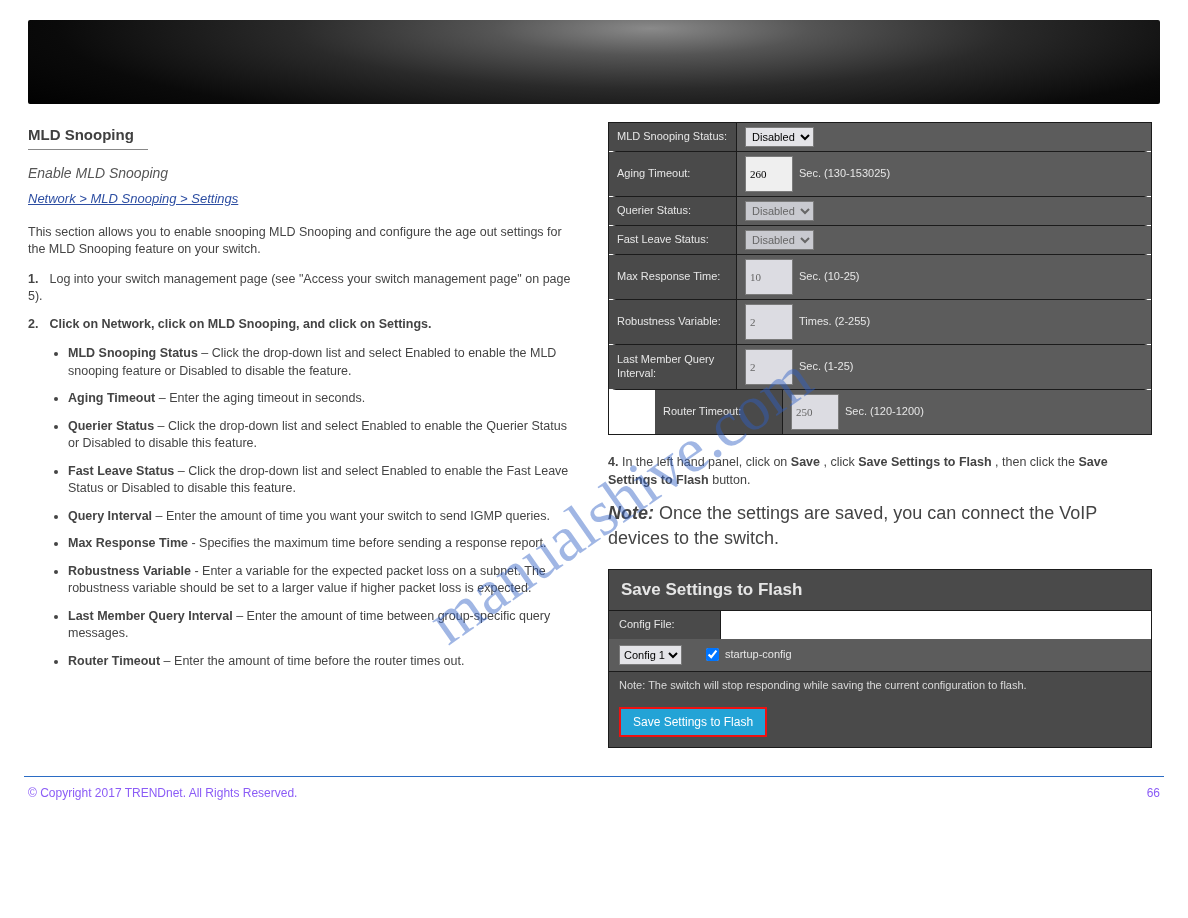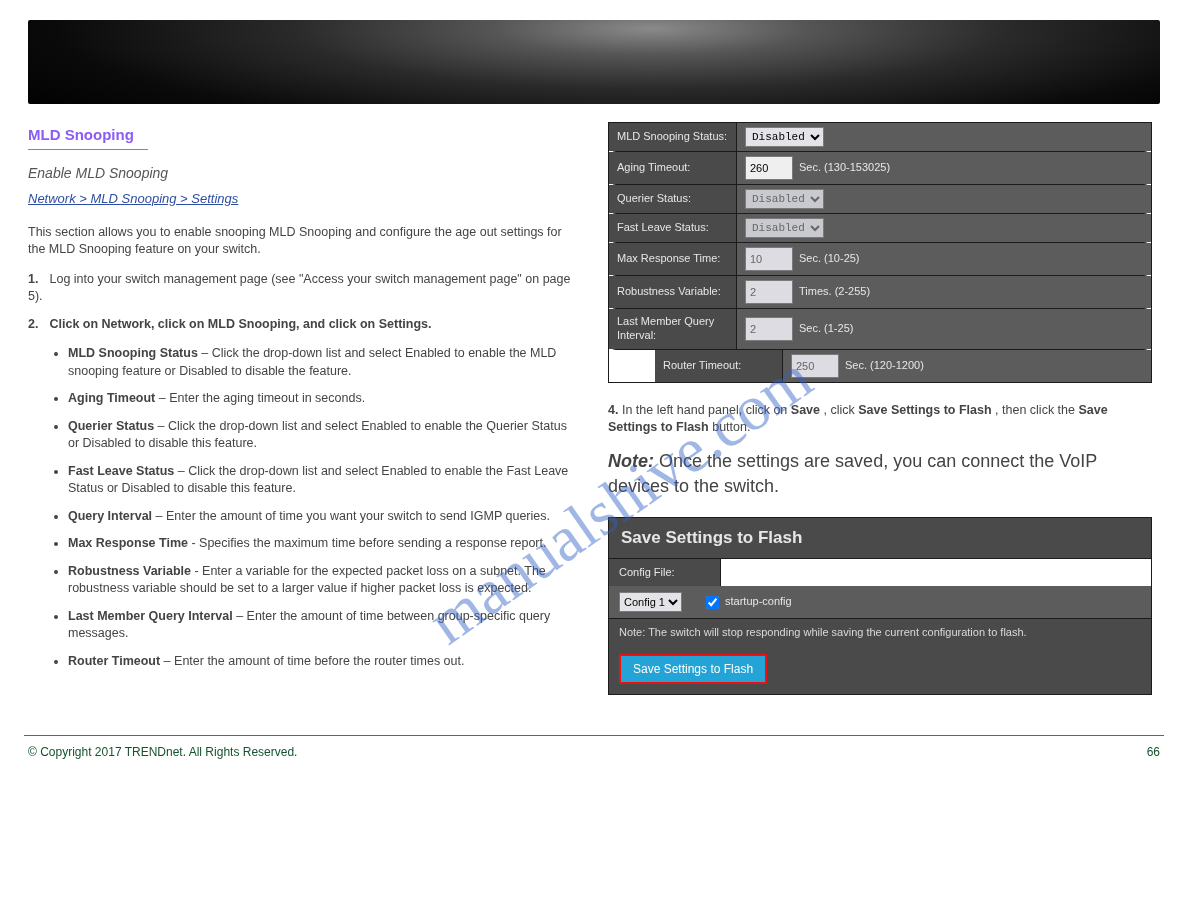--- a/index.html
+++ b/index.html
@@ -8,21 +8,21 @@
   .banner {
     margin: 20px 28px 0 28px;
     height: 84px;
     background: radial-gradient(ellipse 70% 160% at 55% 10%, #8a8a8a 0%, #555 20%, #2a2a2a 45%, #0a0a0a 75%, #000 100%);
     border-radius: 2px;
   }
   .content { display: flex; padding: 18px 28px 0 28px; gap: 20px; }
   .leftcol { width: 560px; padding-right: 8px; }
   .rightcol { width: 544px; }
 
-  .section-title { font-weight: bold; font-size: 15px; color: #8b5cf6; padding: 2px 0 4px 0; border-bottom: 1px solid #888; display: inline-block; min-width: 120px; }
+  .section-title { font-weight: bold; font-size: 15px; color: #404040; padding: 2px 0 4px 0; border-bottom: 1px solid #888; display: inline-block; min-width: 120px; }
   .subhead { font-style: italic; color: #555; font-size: 14px; margin-top: 14px; }
   .navpath { color: #2d4ea2; text-decoration: underline; font-style: italic; font-size: 13px; margin-top: 6px; }
   .descpara { font-size: 12.5px; color: #444; margin-top: 16px; }
   .steps { margin-top: 12px; font-size: 12.5px; color: #444; }
   .steps .step { margin-bottom: 10px; }
   .steps .step .num { font-weight: bold; display: inline-block; width: 18px; }
   .steps .step .txt { display: inline; }
   .steps .step.bold .txt { font-weight: bold; }
   .bullets { margin-top: 12px; margin-left: 40px; font-size: 12.5px; color: #444; }
   .bullets li { list-style: disc; margin-bottom: 10px; }
@@ -35,23 +35,23 @@
   
   .cfgpanel { border: 1px solid #1b1b1b; font-size: 12px; color: #e6e6e6; font-family: Verdana, Arial, sans-serif; }
   .cfgpanel .hdr { background: #3a3a3a; font-weight: bold; padding: 4px 8px; font-size: 12px; border-bottom: 1px solid #1b1b1b; }
   .cfgpanel .row { display: flex; border-bottom: 1px solid #1b1b1b; border-radius: 7px; }
   .cfgpanel .row:last-child { border-bottom: none; padding-left: 46px; }
   .cfgpanel .lab { width: 128px; background: #4a4a4a; padding: 6px 8px; border-right: 1px solid #1b1b1b; font-size: 11px; line-height: 1.25; display:flex; align-items:center; }
   .cfgpanel .val { flex: 1; background: #5c5c5c; padding: 4px 8px; display: flex; align-items: center; gap: 6px; }
   .cfgpanel select, .cfgpanel input[type="text"] {
     font-family: Verdana, Arial, sans-serif; font-size: 11px;
   }
-  .cfgpanel select { background:#e4e4e8; border:1px solid #7a7a7a; height:20px; padding:0 2px;font-family:Liberation Mono, monospace; }
+  .cfgpanel select { background:#e4e4e8; border:1px solid #7a7a7a; height:20px; padding:0 2px; }
   .cfgpanel select.dim { background:#c9cad0; color:#666; }
-  .cfgpanel input[type="text"] { width:48px; height:24px; border:1px solid #7a7a7a; padding:0 4px; background:#efefef; text-align:left; }
+  .cfgpanel input[type="text"] { width:48px; height:36px; border:1px solid #7a7a7a; padding:0 4px; background:#efefef; text-align:left;font-family:Liberation Serif, serif; }
   .cfgpanel input[type="text"].dim { background:#dcdce2; color:#666; }
   .cfgpanel .hint { color:#e6e6e6; font-size:11px; }
 
   
   .flashpanel { margin-top: 162px; border:1px solid #1b1b1b; font-family: Verdana, Arial, sans-serif; color:#e6e6e6; }
   .flashpanel .hdr2 { background:#4a4a4a; font-weight:bold; font-size:17px; padding:8px 12px; border-bottom:1px solid #1b1b1b; }
   .flashpanel .row2 { display:flex; border-bottom:1px solid #1b1b1b;flex-direction:column; }
   .flashpanel .lab2 { width:112px; background:#4a4a4a; padding:6px 10px; border-right:1px solid #1b1b1b; font-size:11px; display:flex; align-items:center; }
   .flashpanel .val2 { flex:1; background:#5c5c5c; padding:6px 10px; display:flex; align-items:center; gap:24px; font-size:11px; }
   .flashpanel select { background:#e4e4e8; border:1px solid #7a7a7a; height:20px; font-size:11px; }
@@ -69,22 +69,22 @@
     pointer-events: none; opacity: 0.45;
     font-family: "Segoe Script","Comic Sans MS",cursive;
     color: #2f5fc5; font-size: 64px; transform: rotate(-35deg);
     display:flex; align-items:center; justify-content:center;
     z-index: 40;
   }
   .pagewrap { position: relative; }
 
   
   .footerbar {
-    margin: 40px 24px 0 24px; border-top: 1.5px solid #2b6cc4; padding: 8px 4px 18px 4px;
-    display:flex; justify-content:space-between; font-size:12px; color:#14532d;
+    margin: 28px 24px 0 24px; border-top: 1.5px solid #2b6cc4; padding: 8px 4px 18px 4px;
+    display:flex; justify-content:space-between; font-size:12px; color:#8b5cf6;
   }
 </style>
 </head>
 <body>
 <div class="pagewrap">
 
 <div class="page">
   <div class="banner"></div>
 
   <div class="watermark">manualshive.com</div>

